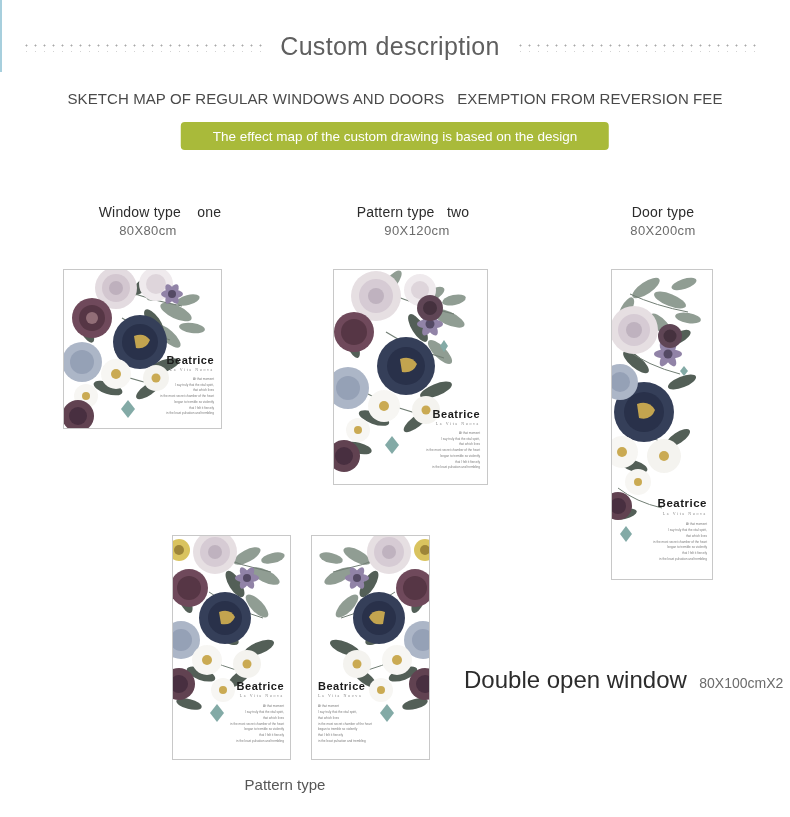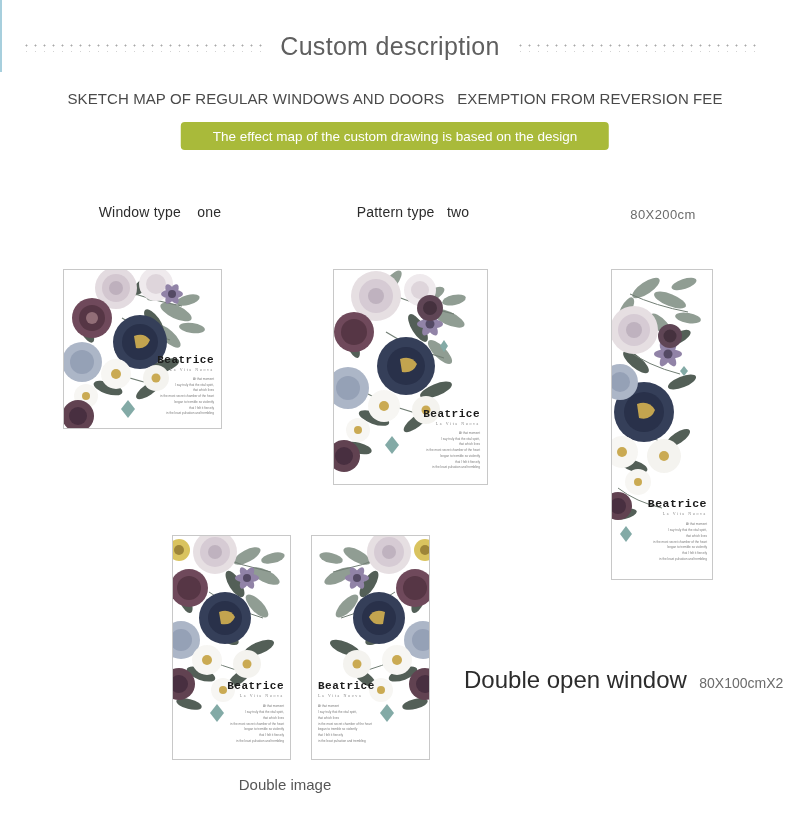--- a/index.html
+++ b/index.html
@@ -158,21 +158,21 @@
     inset: 0;
     overflow: hidden;
   }
 
   
   .poster-text {
     position: absolute;
     line-height: 1.0;
   }
   .poster-text .brand {
-    font-family: Liberation Mono, monospace;
+    font-family: Liberation Sans, sans-serif;
     color: #1b1b1b;
     font-weight: 700;
     letter-spacing: .5px;
     white-space: nowrap;
   }
   .poster-text .sub {
     font-family: "Liberation Serif", serif;
     color: #8c8c8c;
     white-space: nowrap;
   }
@@ -197,36 +197,39 @@
     <div class="header-title">Custom description</div>
     <div class="dot-run right"></div>
   </div>
 
   <div class="subtitle">SKETCH MAP OF REGULAR WINDOWS AND DOORS   EXEMPTION FROM REVERSION FEE</div>
 
   <div class="banner">The effect map of the custom drawing is based on the design</div>
 
   <div class="col-label" id="label-w1">
     <span class="name">Window type    one</span>
+    <span class="size">80X80cm</span>
   </div>
 
   <div class="col-label" id="label-w2">
     <span class="name">Pattern type   two</span>
+    <span class="size">90X120cm</span>
   </div>
 
   <div class="col-label" id="label-d1">
+    <span class="name">Door type</span>
     <span class="size">80X200cm</span>
   </div>
 
   <div id="label-dbl">
     <span class="name">Double open window</span>
     <span class="size">80X100cmX2</span>
   </div>
 
-  <div class="caption">Double image</div>
+  <div class="caption">Pattern type</div>
 
   <div class="panel" id="panel-w1" style="left:63px; top:269px; width:159px; height:160px;">
     <div class="panel-inner">
       <svg width="159" height="160" viewBox="0 0 159 160">
         <g opacity="0.97">
 
           <g fill="#8d9a90">
             <ellipse cx="96" cy="22" rx="15" ry="6" transform="rotate(-28 96 22)"></ellipse>
             <ellipse cx="112" cy="42" rx="17" ry="6.5" transform="rotate(25 112 42)"></ellipse>
             <ellipse cx="124" cy="30" rx="12" ry="5" transform="rotate(-15 124 30)"></ellipse>

